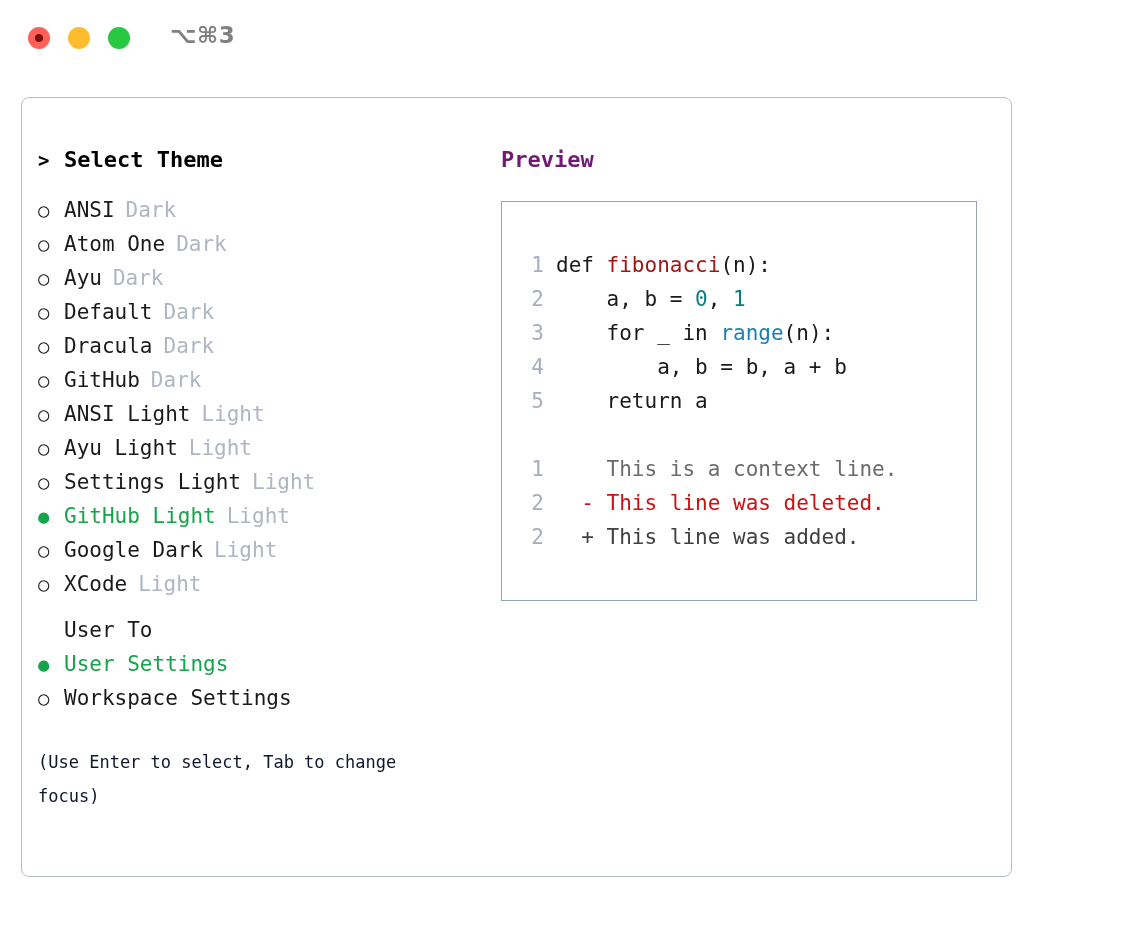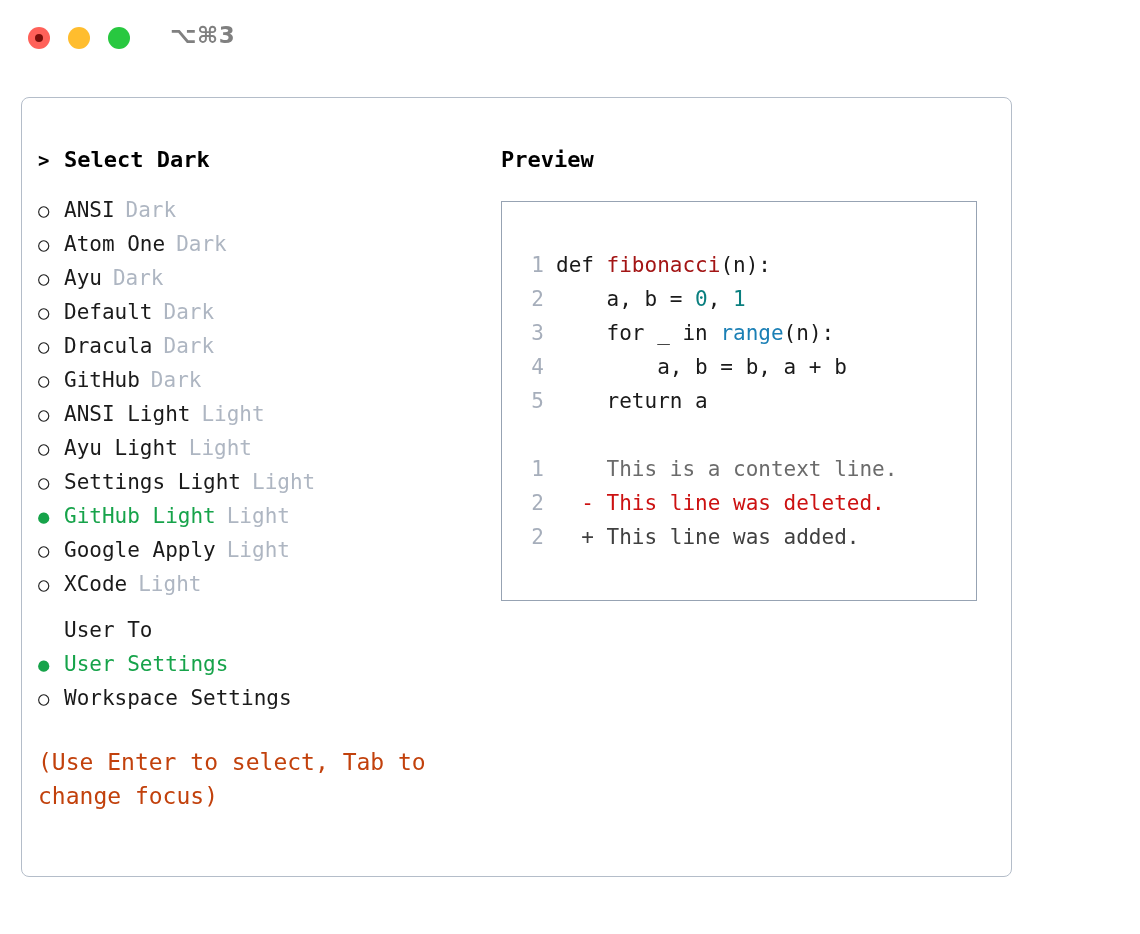--- a/index.html
+++ b/index.html
@@ -108,37 +108,37 @@
     color: #000000;
     font-size: 22px;
   }
   #select-theme-header .marker { color: #000000; font-weight: bold; }
 
   #apply-to-block { margin-top: 28px; }
   #apply-to-label { color: #1a1a1a; }
 
   #hint {
     margin-top: 30px;
-    font-size: 23px;
-    line-height: 34px;
-    color: #c2410c;
+    font-size: 17px;
+    line-height: 34px;
+    color: #0f172a;
     width: 410px;
   }
 
   
   #right-col {
     position: absolute;
     left: 479px;
     top: 45px;
     width: 500px;
   }
   #preview-title {
     font-size: 22px;
     font-weight: bold;
-    color: #000000;
+    color: #701a75;
     line-height: 34px;
   }
   #preview-box {
     margin-top: 24px;
     width: 476px;
     height: 400px;
     border: 1.5px solid #97a3b3;
     box-sizing: border-box;
     background: #ffffff;
     position: relative;
@@ -181,35 +181,35 @@
     <div class="light" id="light-max"></div>
     <div id="title-shortcut">⌥⌘3</div>
   </div>
 
   <div id="panel">
 
     <div id="left-col">
 
       <div class="row" id="select-theme-header">
         <span class="marker">&gt;</span>
-        <span>Select Dark</span>
+        <span>Select Theme</span>
       </div>
 
       <div id="theme-list">
           <div class="row"><span class="marker">○</span><span class="label">ANSI</span><span class="suffix">Dark</span></div>
           <div class="row"><span class="marker">○</span><span class="label">Atom One</span><span class="suffix">Dark</span></div>
           <div class="row"><span class="marker">○</span><span class="label">Ayu</span><span class="suffix">Dark</span></div>
           <div class="row"><span class="marker">○</span><span class="label">Default</span><span class="suffix">Dark</span></div>
           <div class="row"><span class="marker">○</span><span class="label">Dracula</span><span class="suffix">Dark</span></div>
           <div class="row"><span class="marker">○</span><span class="label">GitHub</span><span class="suffix">Dark</span></div>
           <div class="row"><span class="marker">○</span><span class="label">ANSI Light</span><span class="suffix">Light</span></div>
           <div class="row"><span class="marker">○</span><span class="label">Ayu Light</span><span class="suffix">Light</span></div>
           <div class="row"><span class="marker">○</span><span class="label">Settings Light</span><span class="suffix">Light</span></div>
           <div class="row"><span class="marker sel">●</span><span class="label sel">GitHub Light</span><span class="suffix">Light</span></div>
-          <div class="row"><span class="marker">○</span><span class="label">Google Apply</span><span class="suffix">Light</span></div>
+          <div class="row"><span class="marker">○</span><span class="label">Google Dark</span><span class="suffix">Light</span></div>
           <div class="row"><span class="marker">○</span><span class="label">XCode</span><span class="suffix">Light</span></div>
         </div>
 
       <div id="apply-to-block">
         <div class="row">
           <span class="marker blank">&nbsp;</span>
           <span id="apply-to-label">User To</span>
         </div>
         <div id="apply-to-list">
             <div class="row"><span class="marker sel">●</span><span class="label sel">User Settings</span></div>

